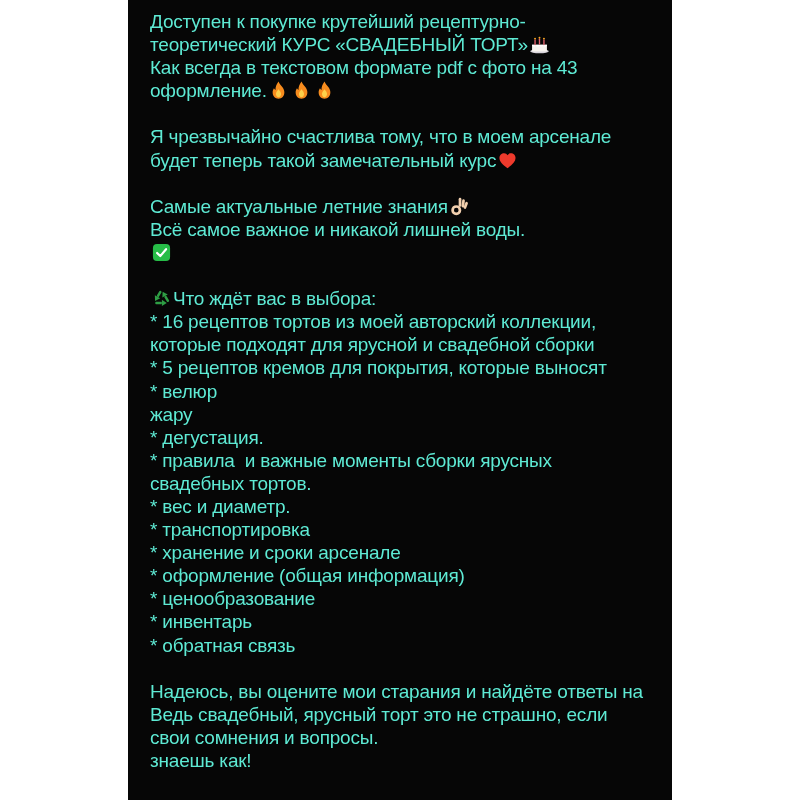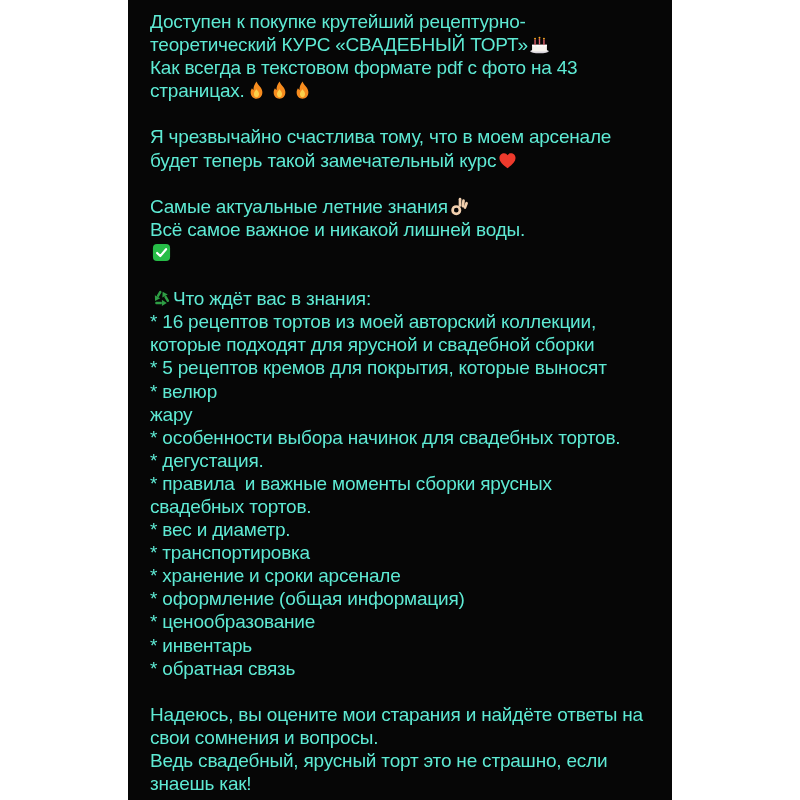--- a/index.html
+++ b/index.html
@@ -62,21 +62,21 @@
                 <path d="M13 5.5 V11.5"></path>
                 <path d="M18.5 6.5 V12"></path>
               </g>
               <g fill="#f6a623">
                 <circle cx="7.5" cy="4.7" r="1.2"></circle>
                 <circle cx="13" cy="3.7" r="1.2"></circle>
                 <circle cx="18.5" cy="4.7" r="1.2"></circle>
               </g>
             </svg></span></div>
         <div class="line"><span>Как всегда в текстовом формате pdf с фото на 43</span></div>
-        <div class="line"><span>страницах.</span><span class="emoji"><svg viewBox="0 0 24 24">
+        <div class="line"><span>оформление.</span><span class="emoji"><svg viewBox="0 0 24 24">
               <path d="M12 1.8 C13.2 4.6 15.1 6.4 16.6 8.4 C17.9 10.2 18.7 12.1 18.7 14.1 C18.7 18.5 15.8 21.5 12 21.5 C8.2 21.5 5.3 18.5 5.3 14.1 C5.3 12.4 5.9 10.9 6.8 9.5 C7.3 10.3 7.9 10.9 8.6 11.3 C8.3 8 9.9 4.6 12 1.8 Z" fill="#f78c1e"></path>
               <path d="M12 10.5 C13.5 12.3 14.9 13.7 14.9 15.9 C14.9 18.2 13.6 19.6 12 19.6 C10.4 19.6 9.1 18.2 9.1 15.9 C9.1 13.7 10.5 12.3 12 10.5 Z" fill="#fcd04b"></path>
             </svg></span><span class="emoji"><svg viewBox="0 0 24 24">
               <path d="M12 1.8 C13.2 4.6 15.1 6.4 16.6 8.4 C17.9 10.2 18.7 12.1 18.7 14.1 C18.7 18.5 15.8 21.5 12 21.5 C8.2 21.5 5.3 18.5 5.3 14.1 C5.3 12.4 5.9 10.9 6.8 9.5 C7.3 10.3 7.9 10.9 8.6 11.3 C8.3 8 9.9 4.6 12 1.8 Z" fill="#f78c1e"></path>
               <path d="M12 10.5 C13.5 12.3 14.9 13.7 14.9 15.9 C14.9 18.2 13.6 19.6 12 19.6 C10.4 19.6 9.1 18.2 9.1 15.9 C9.1 13.7 10.5 12.3 12 10.5 Z" fill="#fcd04b"></path>
             </svg></span><span class="emoji"><svg viewBox="0 0 24 24">
               <path d="M12 1.8 C13.2 4.6 15.1 6.4 16.6 8.4 C17.9 10.2 18.7 12.1 18.7 14.1 C18.7 18.5 15.8 21.5 12 21.5 C8.2 21.5 5.3 18.5 5.3 14.1 C5.3 12.4 5.9 10.9 6.8 9.5 C7.3 10.3 7.9 10.9 8.6 11.3 C8.3 8 9.9 4.6 12 1.8 Z" fill="#f78c1e"></path>
               <path d="M12 10.5 C13.5 12.3 14.9 13.7 14.9 15.9 C14.9 18.2 13.6 19.6 12 19.6 C10.4 19.6 9.1 18.2 9.1 15.9 C9.1 13.7 10.5 12.3 12 10.5 Z" fill="#fcd04b"></path>
             </svg></span></div>
       </div>
@@ -110,38 +110,37 @@
                 </g>
                 <g transform="rotate(120 12 13.6)">
                   <rect x="4" y="17.6" width="8.5" height="3.2" rx="1.2"></rect>
                   <polygon points="12.5,15.2 18.8,19.2 12.5,23.2"></polygon>
                 </g>
                 <g transform="rotate(240 12 13.6)">
                   <rect x="4" y="17.6" width="8.5" height="3.2" rx="1.2"></rect>
                   <polygon points="12.5,15.2 18.8,19.2 12.5,23.2"></polygon>
                 </g>
               </g>
-            </svg></span><span>Что ждёт вас в знания:</span></div>
+            </svg></span><span>Что ждёт вас в выбора:</span></div>
         <div class="line"><span>* 16 рецептов тортов из моей авторский коллекции,</span></div>
         <div class="line"><span>которые подходят для ярусной и свадебной сборки</span></div>
         <div class="line"><span>* 5 рецептов кремов для покрытия, которые выносят</span></div>
         <div class="line"><span>* велюр</span></div>
         <div class="line"><span>жару</span></div>
-        <div class="line"><span>* особенности выбора начинок для свадебных тортов.</span></div>
         <div class="line"><span>* дегустация.</span></div>
         <div class="line"><span>* правила  и важные моменты сборки ярусных</span></div>
         <div class="line"><span>свадебных тортов.</span></div>
         <div class="line"><span>* вес и диаметр.</span></div>
         <div class="line"><span>* транспортировка</span></div>
         <div class="line"><span>* хранение и сроки арсенале</span></div>
         <div class="line"><span>* оформление (общая информация)</span></div>
         <div class="line"><span>* ценообразование</span></div>
         <div class="line"><span>* инвентарь</span></div>
         <div class="line"><span>* обратная связь</span></div>
       </div>
       <div class="paragraph">
         <div class="line"><span>Надеюсь, вы оцените мои старания и найдёте ответы на</span></div>
+        <div class="line"><span>Ведь свадебный, ярусный торт это не страшно, если</span></div>
         <div class="line"><span>свои сомнения и вопросы.</span></div>
-        <div class="line"><span>Ведь свадебный, ярусный торт это не страшно, если</span></div>
         <div class="line"><span>знаешь как!</span></div>
       </div>
     </div>
 </div>
 
 </body></html>

